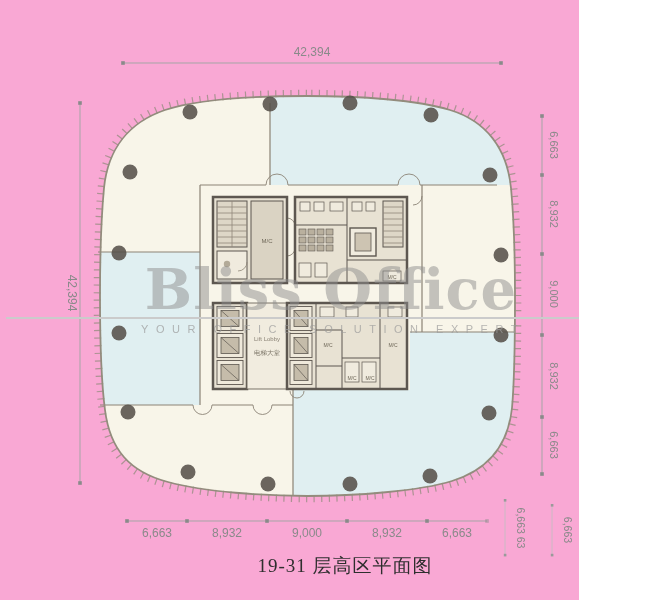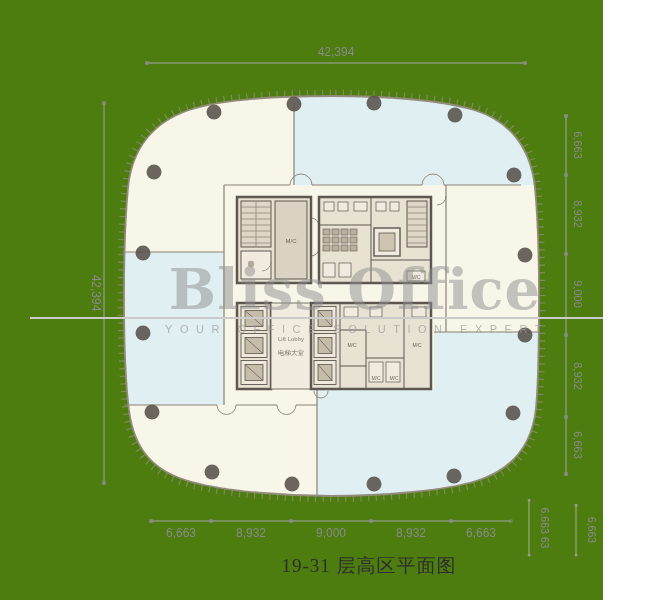--- a/index.html
+++ b/index.html
@@ -1,18 +1,18 @@
 <!DOCTYPE html>
 <html><head>
 <meta charset="utf-8">
 <style>
   html,body{margin:0;padding:0;background:#ffffff;}
   .page{
-    position:relative;width:579px;height:600px;background:#4d7c0f;
-    font-family:"Liberation Sans",sans-serif;overflow:hidden;padding-left:24px;
+    position:relative;width:579px;height:600px;background:#f9a8d4;
+    font-family:"Liberation Sans",sans-serif;overflow:hidden;
   }
   svg text{user-select:none;}
   .dimtxt{fill:#8a8a8a;font-family:"Liberation Sans",sans-serif;}
   .mctxt{fill:#6f6859;font-family:"Liberation Sans",sans-serif;}
   .brand{
     font-family:"DejaVu Serif",serif;font-weight:bold;letter-spacing:1px;
     fill:#8e8e8e;fill-opacity:.5;
   }
   .tagline{
     font-family:"Liberation Sans",sans-serif;letter-spacing:7.5px;

